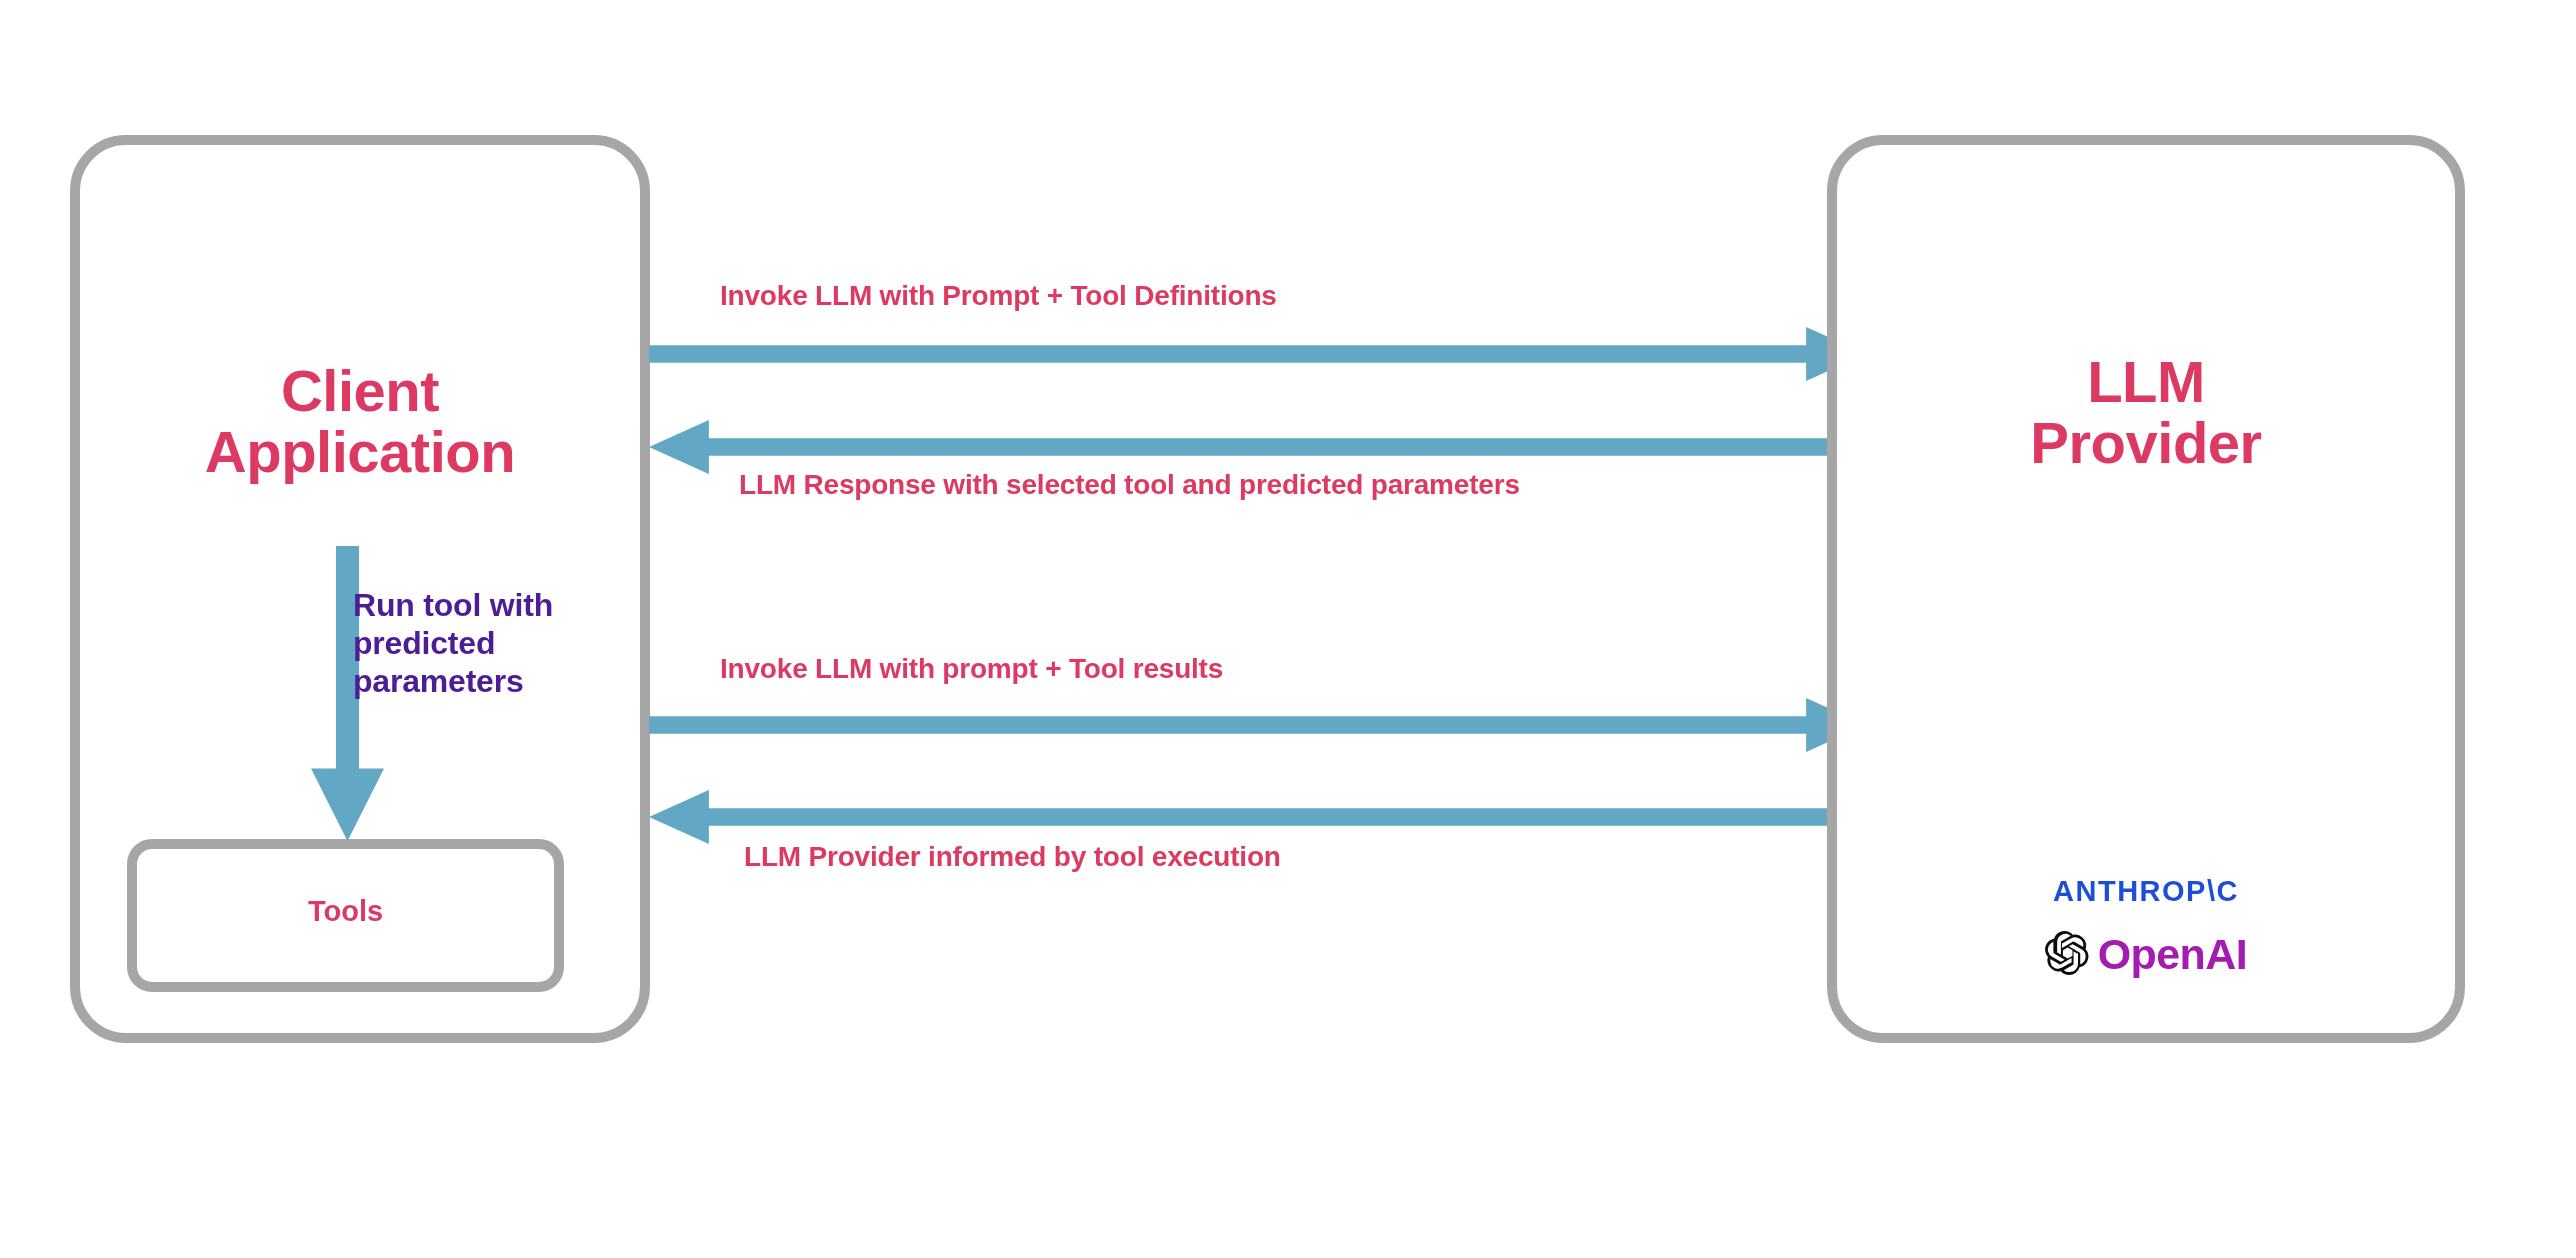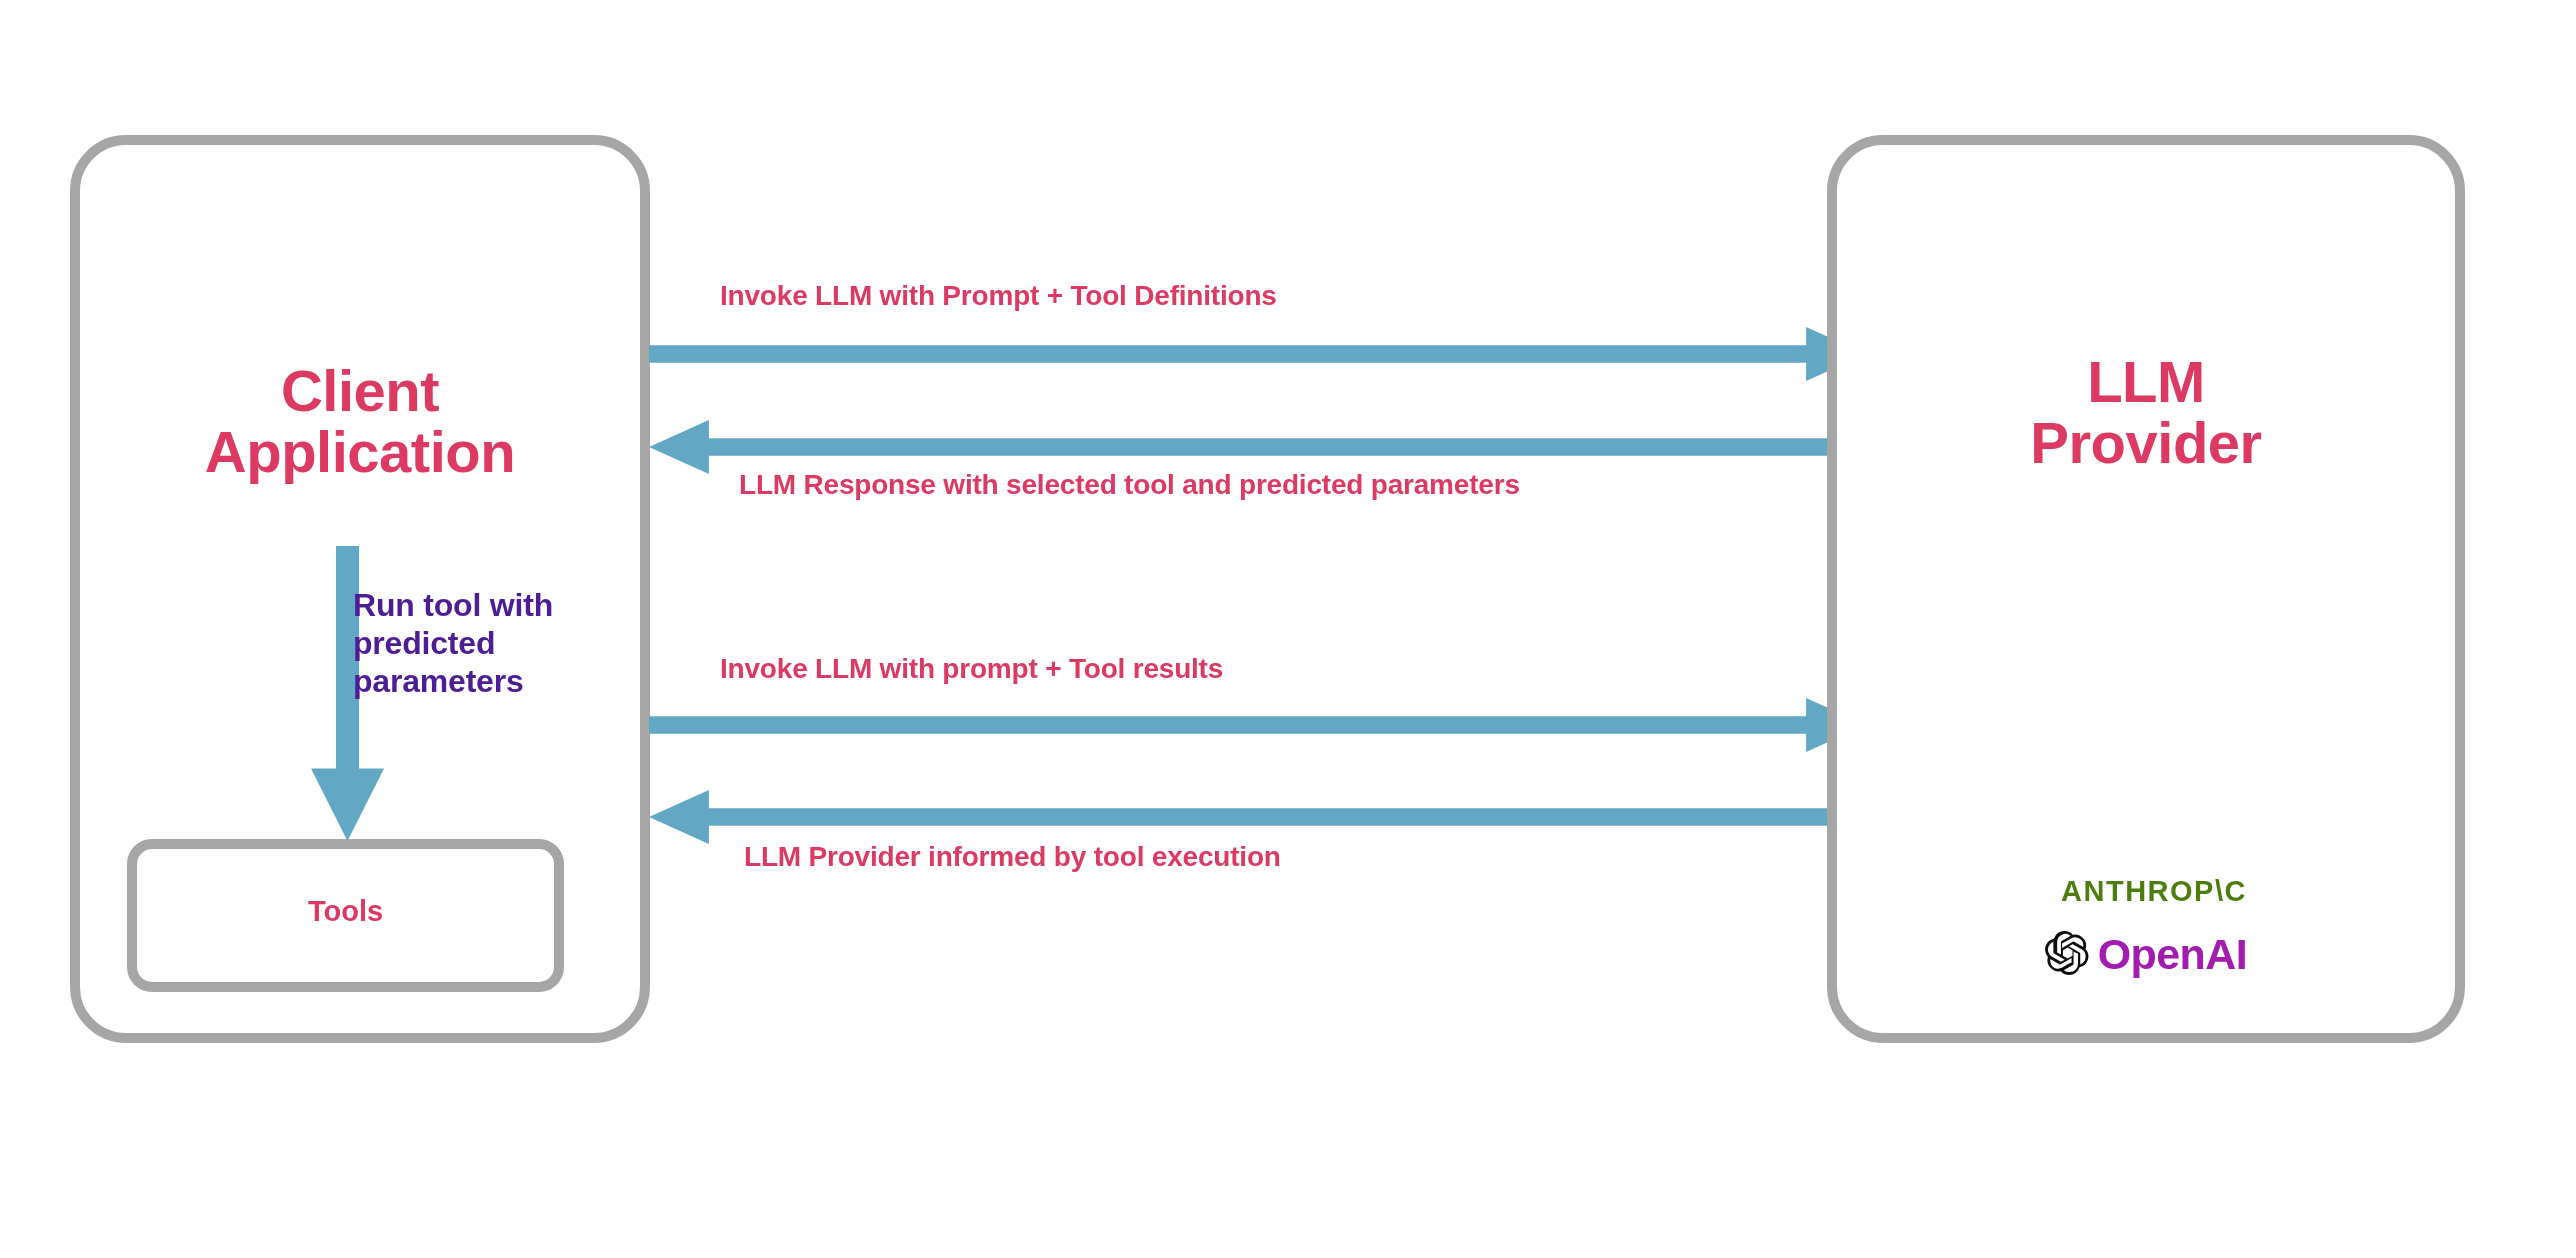--- a/index.html
+++ b/index.html
@@ -116,25 +116,24 @@
     width: 290px;
   }
 
   
   #anthropic-logo {
     position: absolute;
     left: 0;
     top: 730px;
     width: 100%;
     text-align: center;
-    color: #4d7c0f;
+    color: #1d4ed8;
     font-weight: 700;
     font-size: 29px;
     letter-spacing: 1.5px;
-    padding-left: 8px;
   }
   #openai-logo {
     position: absolute;
     left: 0;
     top: 785px;
     width: 100%;
     display: flex;
     align-items: center;
     justify-content: center;
     gap: 8.7px;

